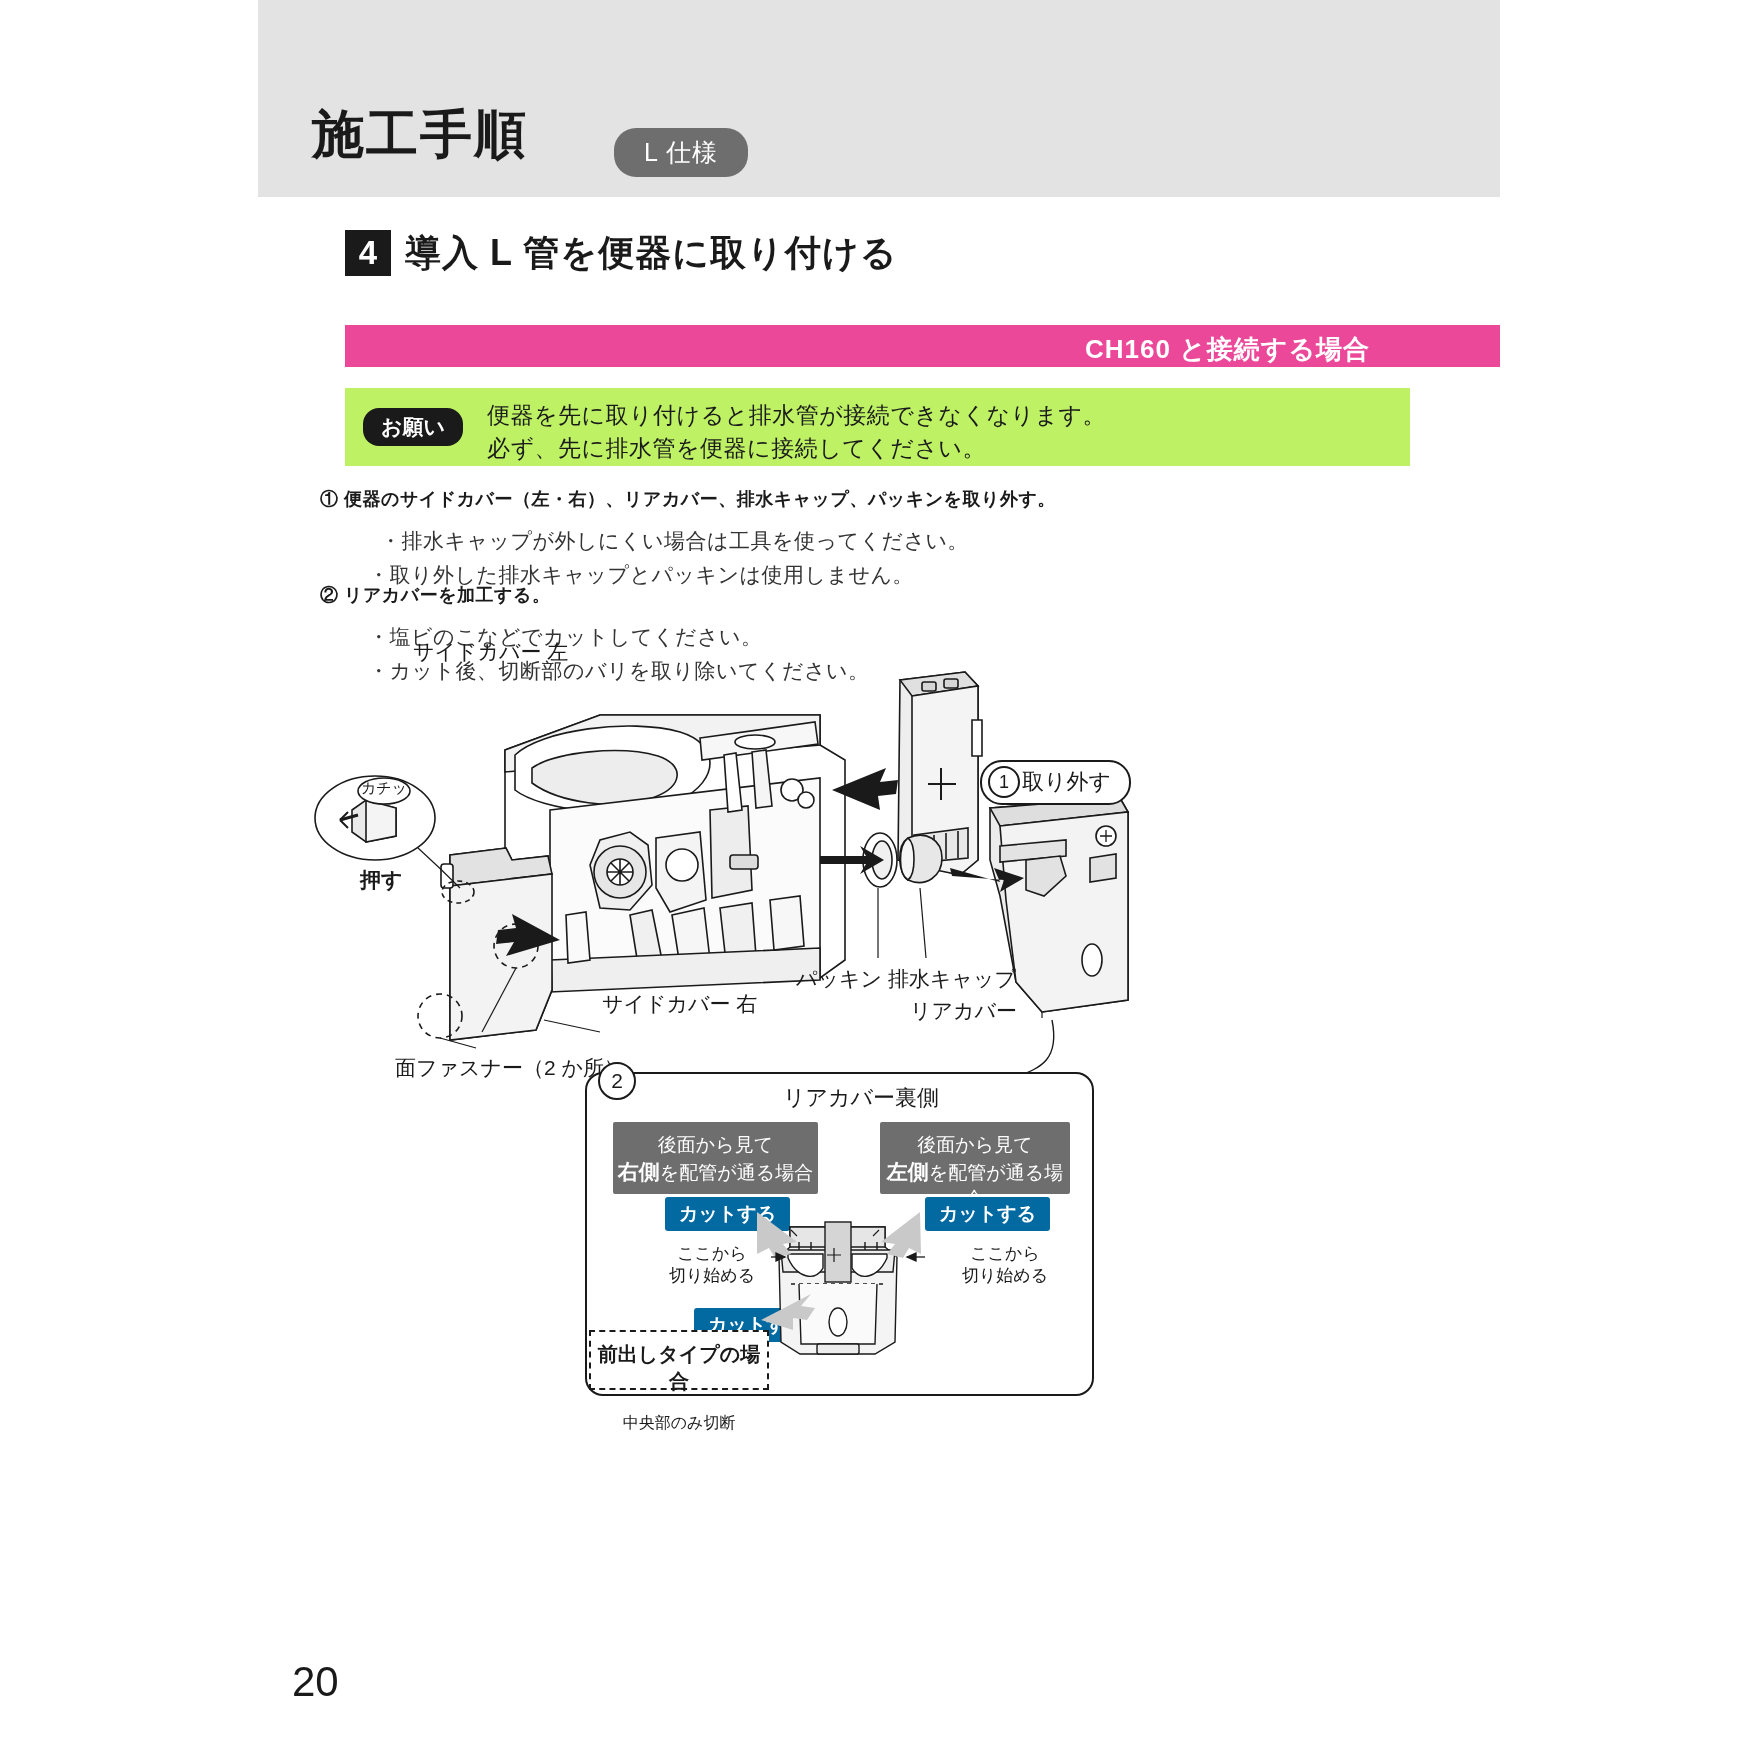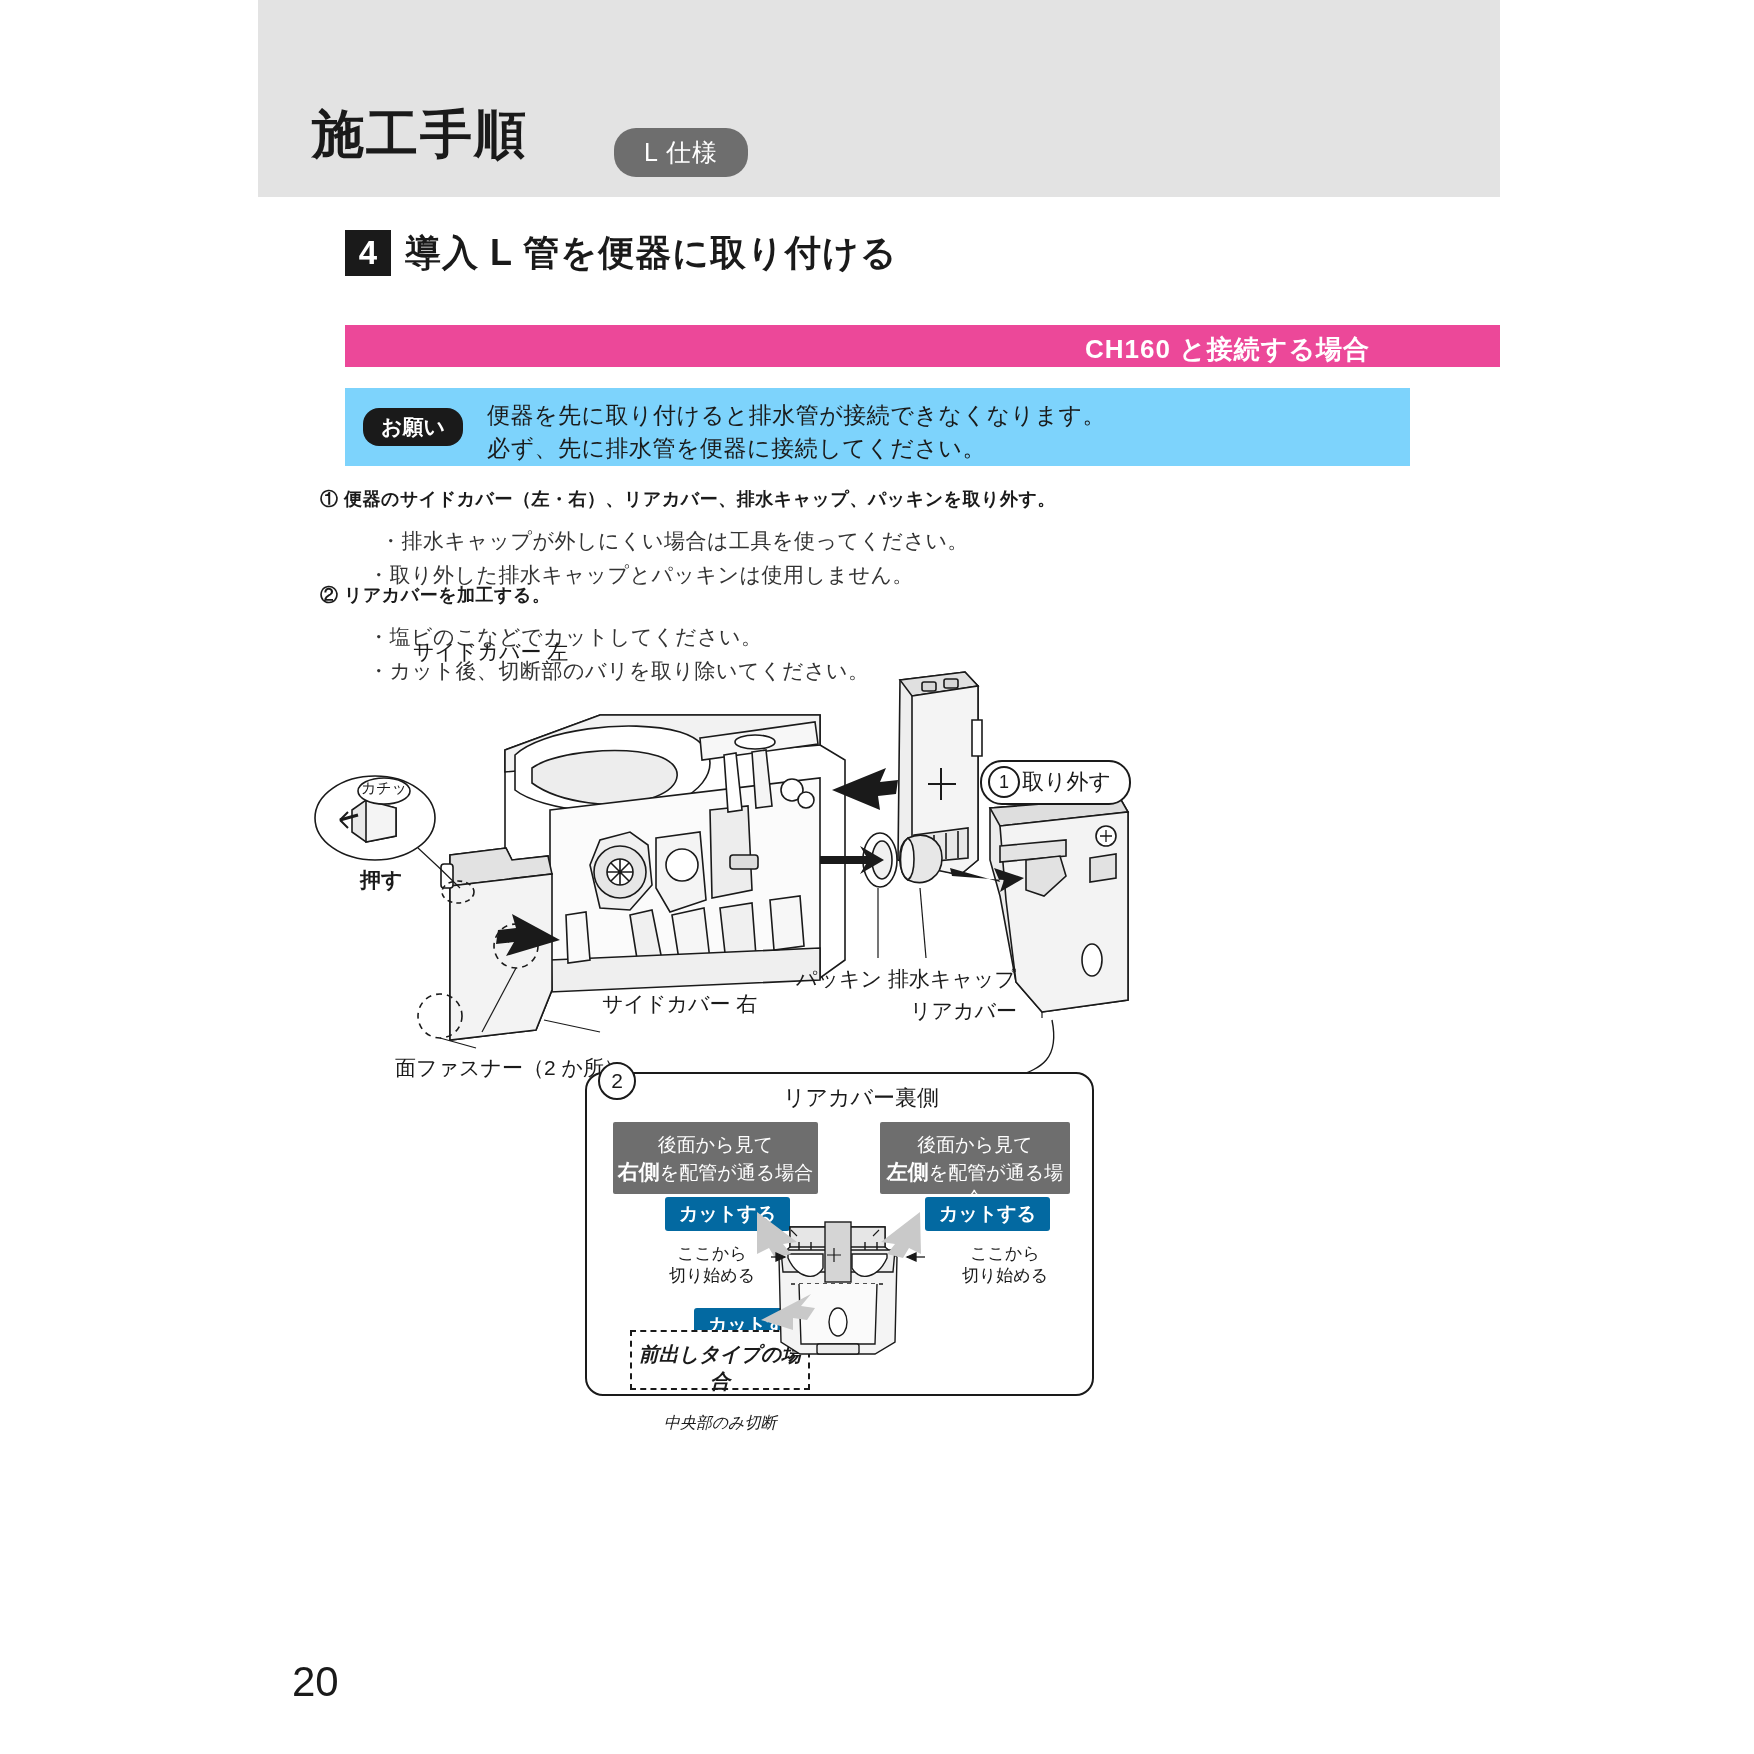--- a/index.html
+++ b/index.html
@@ -94,21 +94,21 @@
     letter-spacing: 1px;
   }
 
   
   .notice {
     position: absolute;
     left: 345px;
     top: 388px;
     width: 1065px;
     height: 78px;
-    background: #7dd3fc;
+    background: #bef264;
   }
   .notice-chip {
     position: absolute;
     left: 18px;
     top: 20px;
     background: #1a1a1a;
     color: #ffffff;
     border-radius: 16px;
     padding: 5px 18px;
     font-size: 21px;
@@ -441,21 +441,21 @@
 
   <div class="small-note" style="left:662px; top:1243px; width:100px;">
     <span>ここから</span><br>
     <span>切り始める</span>
   </div>
   <div class="small-note" style="left:955px; top:1243px; width:100px;">
     <span>ここから</span><br>
     <span>切り始める</span>
   </div>
 
-  <div class="dash-box" style="left:630px; top:1330px; width:180px; height:60px;font-style:italic;">
+  <div class="dash-box" style="left:589px; top:1330px; width:180px; height:60px;">
     <span class="l1">前出しタイプの場合</span>
     <span class="l2">中央部のみ切断</span>
   </div>
 
   <svg style="position:absolute; left:585px; top:1072px;" width="505" height="320" viewBox="0 0 505 320">
     <g fill="none" stroke="#1a1a1a" stroke-width="1.4">
 
       <path d="M205,155 L300,155 L300,175 L312,185 L310,270 L290,282 L215,282 L196,270 L194,185 L205,175 Z" fill="#f4f4f4"></path>
       <path d="M205,155 L300,155 L300,175 L205,175 Z" fill="#e6e6e6"></path>
       <path d="M196,178 L310,178 L308,200 L198,200 Z" fill="#ededed"></path>

